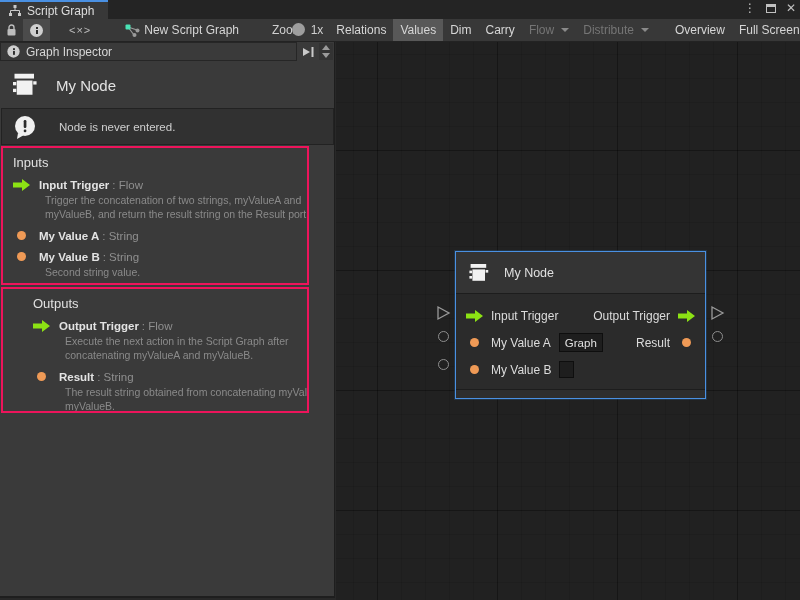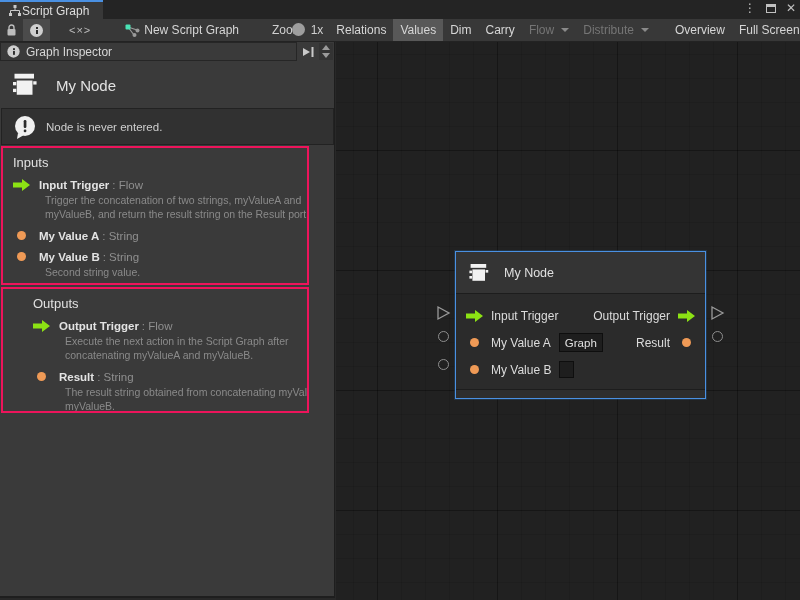--- a/index.html
+++ b/index.html
@@ -6,21 +6,21 @@
   html,body { width:800px; height:600px; overflow:hidden; }
   body {
     font-family:"Liberation Sans","DejaVu Sans",sans-serif;
     background:#282828; color:#cfcfcf; font-size:12px;
     -webkit-font-smoothing:antialiased;
   }
   .window { position:relative; width:800px; height:600px; background:#282828; }
 
   
   .tabbar { position:absolute; top:0; left:0; right:0; height:19px; background:#242424; display:flex; align-items:stretch; }
-  .tab { display:flex; align-items:center; padding:0 14px 0 8px; background:#383838; border-top:2px solid #4a90e2; color:#dedede; font-size:12px; }
+  .tab { display:flex; align-items:center; gap:5px; padding:0 14px 0 8px; background:#383838; border-top:2px solid #4a90e2; color:#dedede; font-size:12px; }
   .win-controls { position:absolute; right:4px; top:1px; display:flex; align-items:center; gap:10px; color:#c0c0c0; }
   .win-controls .glyph { font-size:12px; line-height:14px; cursor:default; }
   .maxbox { width:10px; height:9px; border:1px solid #c0c0c0; border-top:3px solid #c0c0c0; display:inline-block; }
 
   
   .toolbar { position:absolute; top:19px; left:0; right:0; height:23px; background:#383838; border-bottom:1px solid #232323; display:flex; align-items:center; white-space:nowrap; overflow:hidden; }
   .tbtn { height:23px; display:flex; align-items:center; padding:0 7px; color:#d6d6d6; font-size:12px; gap:4px; }
   .tbtn.sel { background:#585858; }
   .tbtn.disabled { color:#757575; }
   .tsep { width:1px; height:23px; background:#2b2b2b; }
@@ -37,21 +37,21 @@
   .inspector { position:absolute; top:42px; left:0; width:335px; height:556px; background:#3a3a3a; border-right:1px solid #1e1e1e; border-bottom:2px solid #1e1e1e; }
   .insp-header { position:absolute; top:0; left:0; width:297px; height:19px; border:1px solid #262626; display:flex; align-items:center; gap:6px; padding:0 6px; color:#d6d6d6; }
   .dock-btn { position:absolute; top:1px; left:300px; width:17px; height:17px; display:flex; align-items:center; justify-content:center; }
   .spin { position:absolute; top:1px; left:319px; width:14px; height:17px; display:flex; flex-direction:column; justify-content:center; gap:3px; align-items:center; background:#333; }
   .tri-up { width:0; height:0; border-left:4px solid transparent; border-right:4px solid transparent; border-bottom:5px solid #9a9a9a; }
   .tri-dn { width:0; height:0; border-left:4px solid transparent; border-right:4px solid transparent; border-top:5px solid #9a9a9a; }
 
   .node-title { position:absolute; top:21px; left:0; width:100%; height:44px; display:flex; align-items:center; gap:14px; padding-left:8px; }
   .node-title .ttl { font-size:15px; color:#e2e2e2; }
 
-  .warnbox { position:absolute; top:66px; left:1px; width:333px; height:37px; background:#313131; border:1px solid #222; display:flex; align-items:center; gap:8px; padding-left:10px; color:#cfcfcf; font-size:11.5px; }
+  .warnbox { position:absolute; top:66px; left:1px; width:333px; height:37px; background:#313131; border:1px solid #222; display:flex; align-items:center; gap:21px; padding-left:10px; color:#cfcfcf; font-size:11.5px; }
 
   .pinkbox { position:absolute; left:1px; width:308px; border:2px solid #ed145b; background:#3a3a3a; padding:5px 10px; overflow:hidden; }
   .pinkbox.inputs  { top:104px; height:139px; }
   .pinkbox.outputs { top:245px; height:126px;padding-left:30px; }
   .sec-title { font-size:13px; color:#e0e0e0; margin:2px 0 8px 0; }
   .port-item { margin-bottom:7px; }
   .port-head { display:flex; align-items:center; gap:9px; }
   .port-name { font-weight:bold; color:#e3e3e3; font-size:11.5px; }
   .port-type { color:#8f8f8f; font-size:11.5px; margin-left:3px; }
   .port-desc { color:#8a8a8a; font-size:10.5px; line-height:1.32; margin:2px 0 0 32px; width:288px; }

